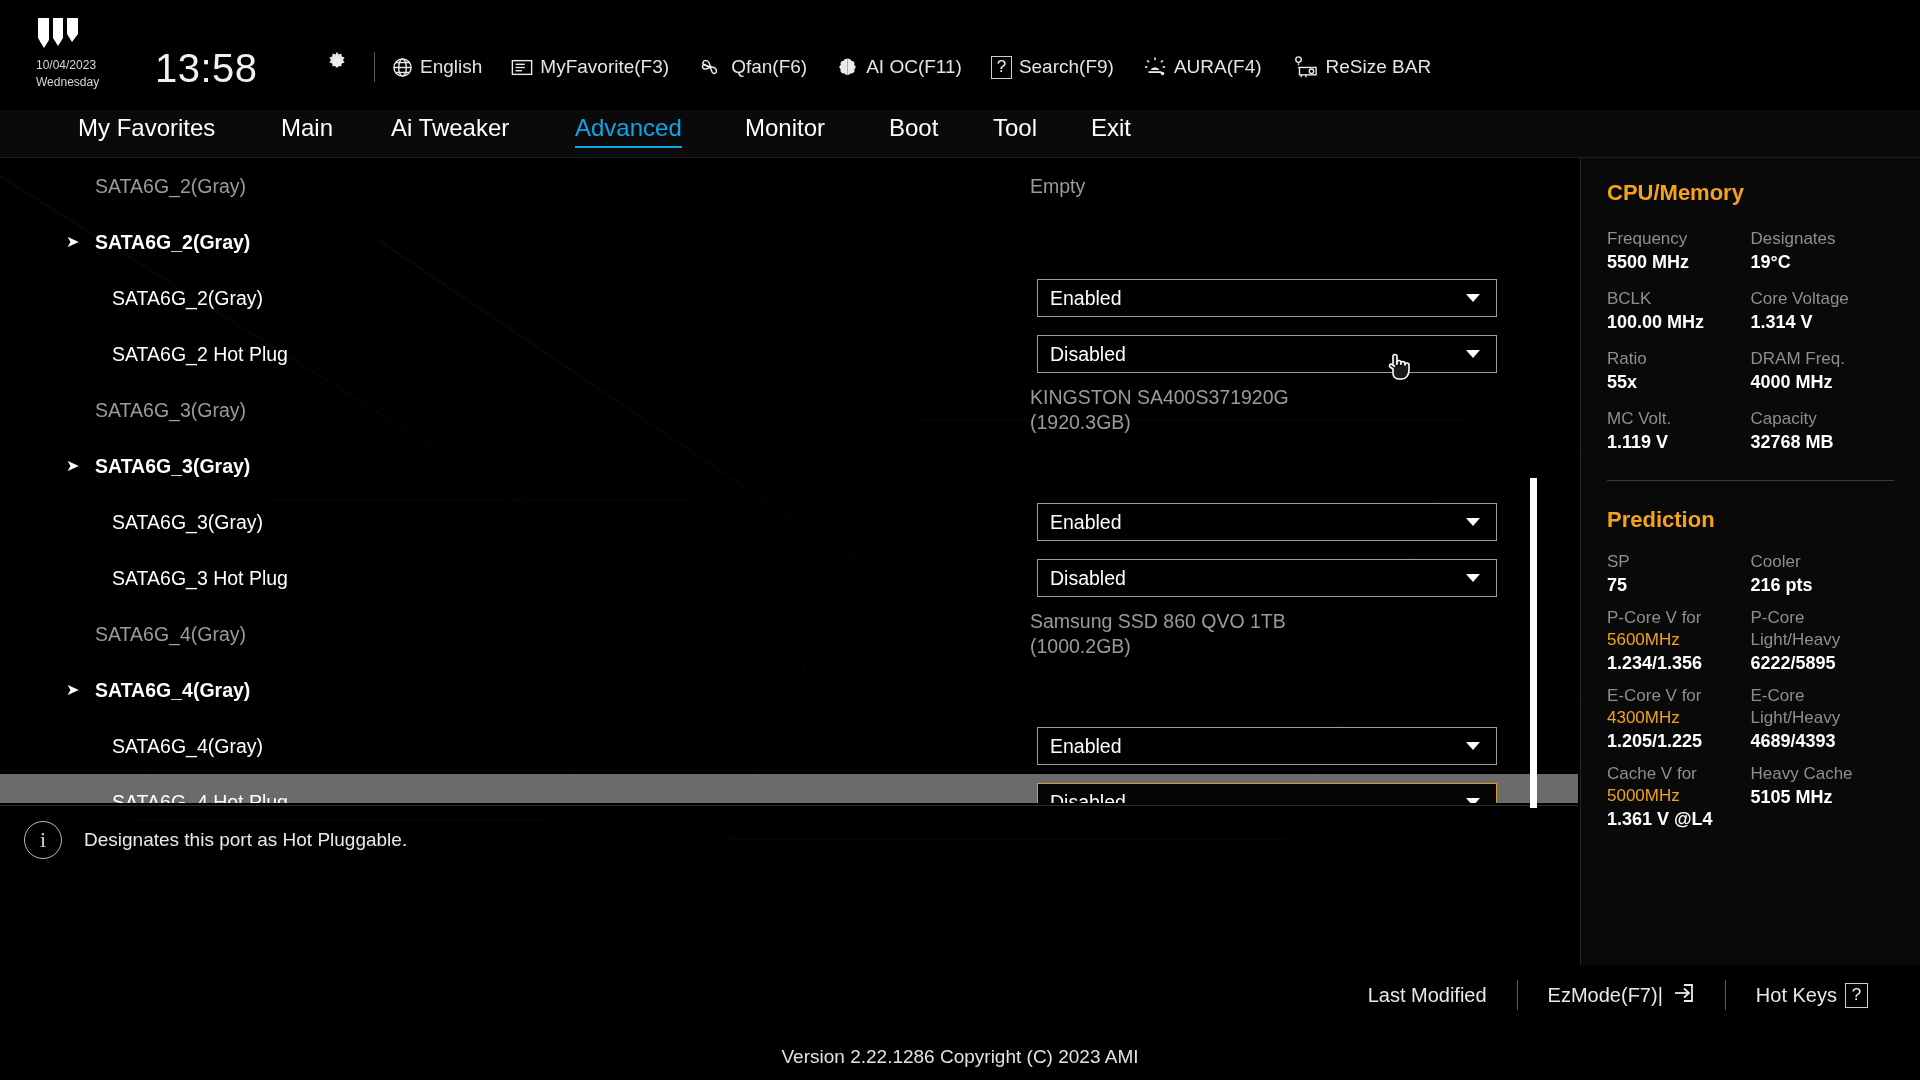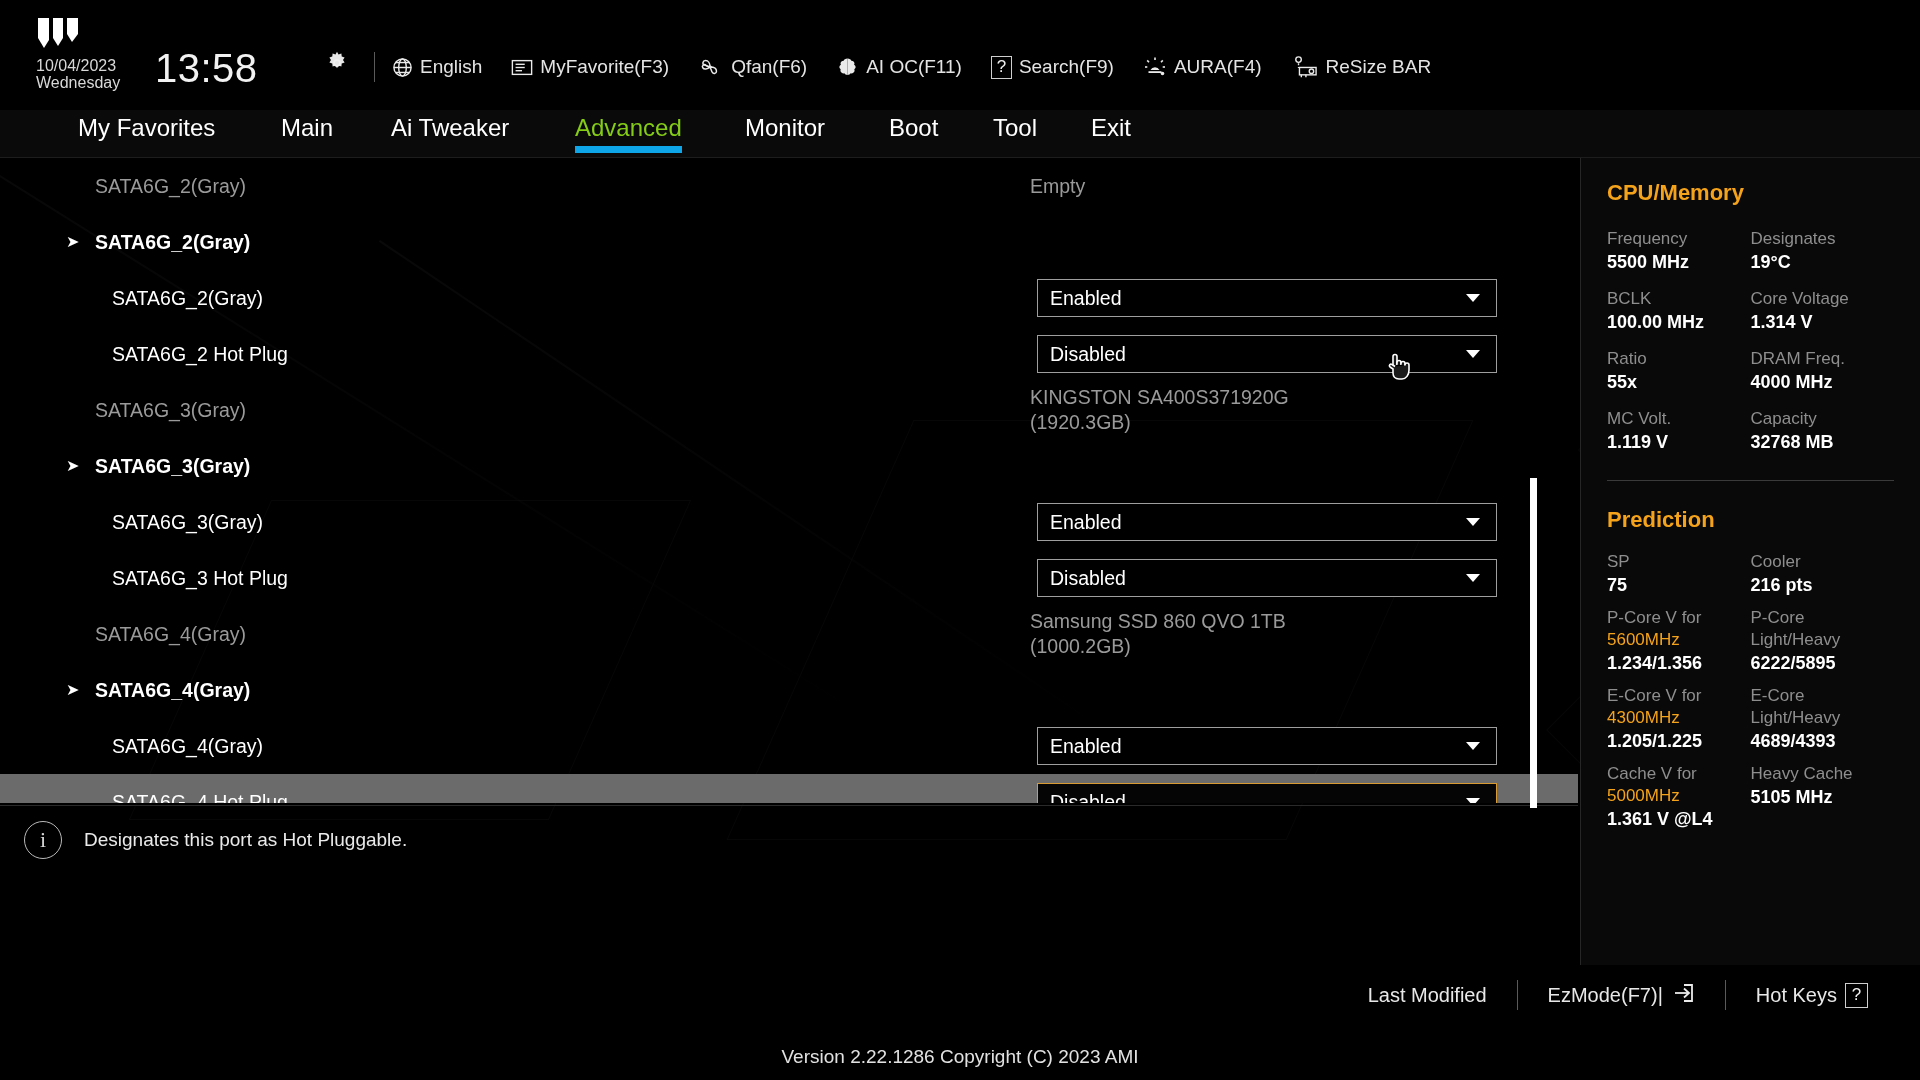--- a/index.html
+++ b/index.html
@@ -41,21 +41,21 @@
     position: absolute; left: 36px; top: 16px;
     width: 44px; height: 36px;
   }
   .title {
     position: absolute; left: 95px; top: 14px;
     font-size: 28px; font-weight: bold; color: #e9e9e9;
     letter-spacing: .2px;
   }
   .datebox {
     position: absolute; left: 36px; top: 57px;
-    font-size: 16px; color: #d8d8d8; line-height: 17px;
+    font-size: 12px; color: #d8d8d8; line-height: 17px;
   }
   .clock {
     position: absolute; left: 155px; top: 46px;
     font-size: 40px; color: #f2f2f2; letter-spacing: .5px;
   }
   .gear-btn {
     position: absolute; left: 325px; top: 51px;
     width: 24px; height: 24px;
   }
   .hdr-sep {
@@ -83,22 +83,22 @@
     z-index: 5;
   }
   .nav-inner { position: relative; height: 48px; margin-left: 8px; }
   .nav-item {
     position: absolute; top: 4px;
     font-size: 24px; color: #ffffff; cursor: pointer;
     padding-bottom: 4px;
     white-space: nowrap;
   }
   .nav-item.active {
-    color: #84cc16;
-    border-bottom: 7px solid #0ea5e9;
+    color: #0ea5e9;
+    border-bottom: 2px solid #0ea5e9;
   }
 
   
   .content {
     position: absolute; left: 0; top: 158px;
     width: 1578px; height: 645px;
     overflow: hidden;
   }
   .row {
     position: relative;

